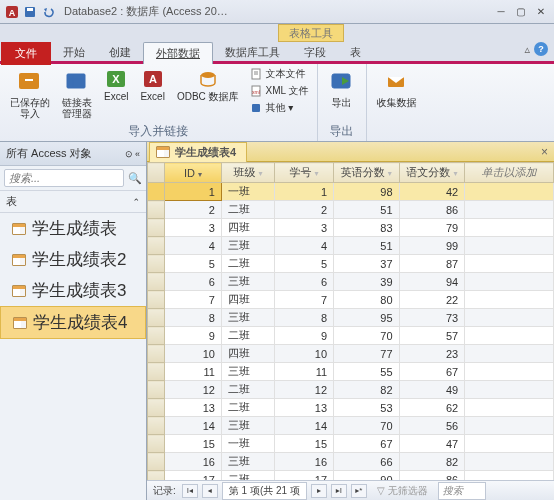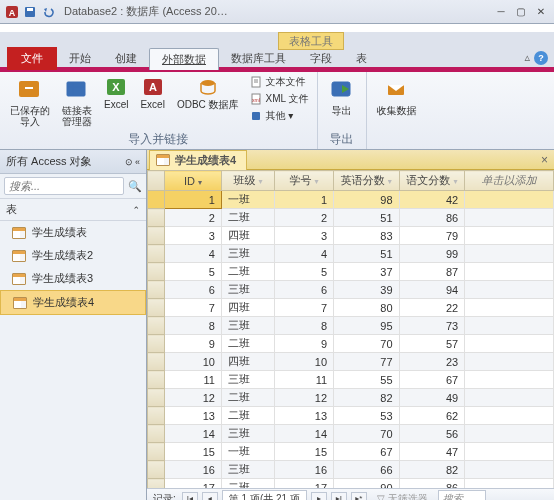--- a/index.html
+++ b/index.html
@@ -7,25 +7,25 @@
   
   
   .titlebar { height: 24px; background: linear-gradient(#e8ecf4, #dde2ec); display: flex; align-items: center; border-bottom: 1px solid #9aa7b8; padding: 0 4px; }
   .qat { display: flex; gap: 2px; align-items: center; }
   .qat-icon { width: 16px; height: 16px; display: inline-flex; align-items: center; justify-content: center; }
   .title-text { flex: 1; text-align: left; padding-left: 8px; color: #555; font-size: 11px; white-space: nowrap; overflow: hidden; }
   .winbtns { display: flex; gap: 2px; }
   .winbtn { width: 18px; height: 14px; display: inline-flex; align-items: center; justify-content: center; color: #444; font-size: 10px; }
   
   
-  .tooltab-strip { height: 18px; background: #dde2ec; display: flex; padding-left: 278px; margin-top: 8px; }
+  .tooltab-strip { height: 18px; background: #dde2ec; display: flex; padding-left: 278px; }
   .tooltab { background: #f5d97a; color: #777; padding: 1px 10px; font-size: 11px; border: 1px solid #d0b050; }
   
   
-  .tabs { height: 22px; background: #dde2ec; display: flex; align-items: center; border-bottom: 5px solid #be185d; padding-left: 7px; }
+  .tabs { height: 22px; background: #dde2ec; display: flex; align-items: flex-start; border-bottom: 3px solid #be185d; padding-left: 1px; }
   .tab { padding: 3px 12px; font-size: 11px; color: #444; cursor: pointer; }
   .tab.file { background: #c42020; color: #fff; padding: 4px 14px; }
   .tab.active { background: #f6f8fb; border: 1px solid #9aa7b8; border-bottom: none; border-radius: 2px 2px 0 0; text-decoration: underline; }
   .tabs-right { margin-left: auto; display: flex; align-items: center; gap: 4px; padding-right: 6px; padding-bottom: 2px; }
   .help-icon { width: 14px; height: 14px; border-radius: 50%; background: #4a8fd8; color: #fff; display: inline-flex; align-items: center; justify-content: center; font-size: 9px; font-weight: bold; }
   
   
   .ribbon { height: 78px; background: linear-gradient(#f6f8fb, #e8ecf4); border-bottom: 1px solid #9aa7b8; display: flex; }
   .rgroup { border-right: 1px solid #c8d0dd; padding: 2px 6px 1px 6px; display: flex; flex-direction: column; }
   .rgroup-body { flex: 1; display: flex; align-items: flex-start; gap: 4px; }
@@ -41,21 +41,21 @@
   
   .content { display: flex; height: 358px; }
   
   
   .nav { width: 147px; border-right: 1px solid #9aa7b8; background: #eef2f7; display: flex; flex-direction: column; }
   .nav-header { background: linear-gradient(#e3e9f2, #d5dde9); border-bottom: 1px solid #b8c2d0; padding: 4px 6px; display: flex; align-items: center; justify-content: space-between; font-size: 11px; color: #333; }
   .nav-search { padding: 3px 4px; border-bottom: 1px solid #d0d6e0; display: flex; align-items: center; gap: 4px; }
   .nav-search input { flex: 1; border: 1px solid #c0c8d5; border-radius: 2px; padding: 2px 4px; font-size: 11px; width: 100%; font-style: italic; color: #888; }
   .nav-section { padding: 3px 6px; display: flex; justify-content: space-between; align-items: center; font-size: 11px; color: #333; border-bottom: 1px solid #d0d6e0; }
   .nav-items { flex: 1; overflow: auto; }
-  .nav-item { padding: 4px 6px 4px 12px; display: flex; align-items: center; gap: 6px; font-size: 11px; color: #333; cursor: pointer; }
+  .nav-item { padding: 4px 6px 4px 12px; display: flex; align-items: center; gap: 6px; font-size: 17px; color: #333; cursor: pointer; }
   .nav-item.selected { background: #f8d889; border: 1px solid #e0b84c; }
   .tbl-icon { width: 14px; height: 12px; background: linear-gradient(90deg,#fff 60%,#f5f5f5 60%); border: 1px solid #b89050; border-radius: 1px; position: relative; }
   .tbl-icon::before { content: ""; position: absolute; left: 0; top: 0; width: 100%; height: 3px; background: #e8a64c; }
   
   
   .main { flex: 1; display: flex; flex-direction: column; background: #fff; }
   .obj-tab { height: 20px; background: linear-gradient(#f3e5b6, #ecd889); border-bottom: 1px solid #c9a93f; display: flex; align-items: center; }
   .obj-tab-inner { background: #fceeb8; border: 1px solid #d6b752; border-bottom: none; padding: 2px 10px 2px 6px; display: flex; align-items: center; gap: 5px; font-size: 11px; color: #555; margin-left: 2px; }
   .obj-close { margin-left: auto; padding: 0 6px; color: #666; cursor: pointer; font-size: 12px; }
   

